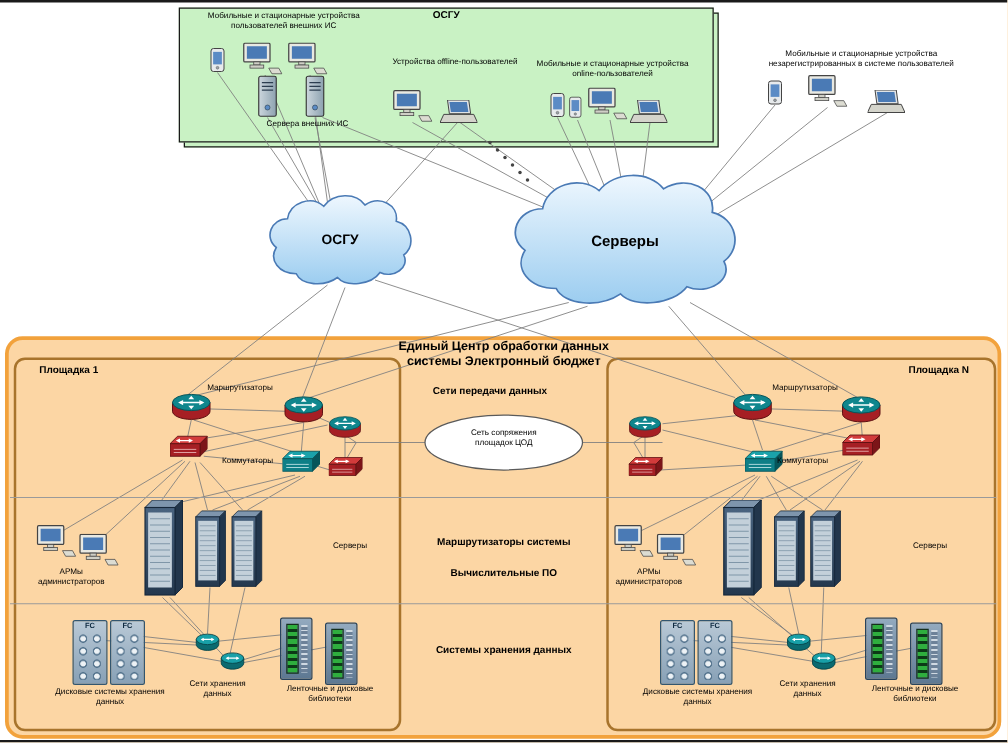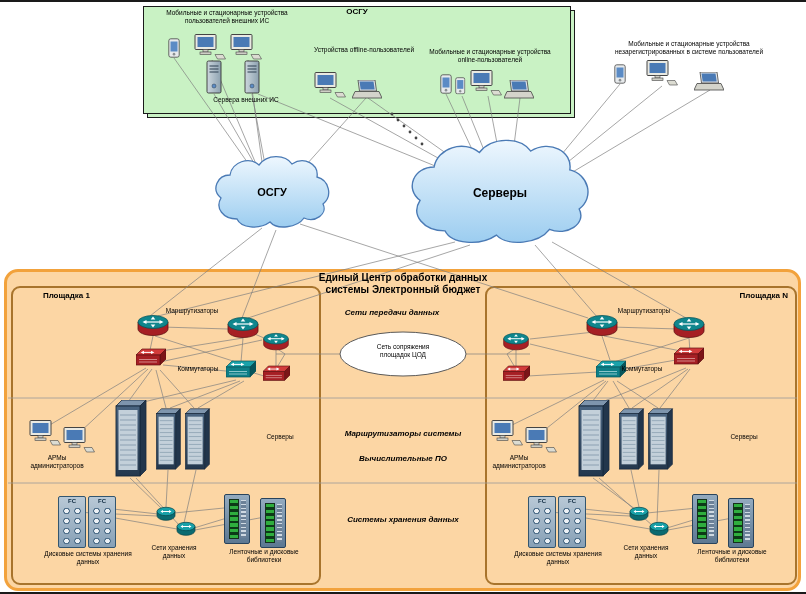--- a/index.html
+++ b/index.html
@@ -1,21 +1,21 @@
 <!DOCTYPE html>
 <html><head>
 <meta charset="utf-8">
 <style>
   *{margin:0;padding:0;box-sizing:border-box}
   body{width:806px;height:594px;font-family:"Liberation Sans",sans-serif;background:#fff}
   #stage{position:relative;width:806px;height:594px;background:#fff;overflow:hidden;
          border-top:2px solid #1a1a1a;border-bottom:2px solid #1a1a1a}
   .box{position:absolute}
   .lbl{position:absolute;font-size:6.5px;line-height:1.18;text-align:center;color:#000;z-index:3}
-  .b{font-weight:bold}.i{font-style:italic}
+  .b{font-weight:bold}.i{}
   .osgu{background:#c9f2c4;border:1px solid #1a1a1a;z-index:1}
   .dc{background:#fcd6a4;border:3px solid #f2a23c;border-radius:14px;z-index:1}
   .site{border:2px solid #a8742c;border-radius:9px;z-index:1}
   svg.layer{position:absolute;left:0;top:0;z-index:2}
   .diskbox{position:absolute;width:28px;height:52px;z-index:3;border:1.5px solid #33566f;border-radius:2px;
            background:linear-gradient(180deg,#b9c9d6,#87a0b6)}
   .diskbox .fc{position:absolute;top:0.5px;left:0;right:0;text-align:center;font-size:6px;font-weight:bold;color:#0e2a40}
   .diskbox .grid{position:absolute;left:2px;right:2px;top:9px;bottom:3px;display:block;
            background-image:radial-gradient(circle at 50% 50%,#edf2f6 0 2px,#4f6f8a 2.5px 3.1px,rgba(0,0,0,0) 3.5px);
            background-size:11px 10px}
@@ -326,22 +326,22 @@
   <div class="lbl b" style="left:448px;top:184px;width:104px;font-size:12px">Серверы</div>
 
   <div class="lbl b" style="left:303px;top:270px;width:200px;font-size:10px">Единый Центр обработки данных</div>
   <div class="lbl b" style="left:303px;top:282px;width:200px;font-size:10px">системы Электронный бюджет</div>
   <div class="lbl b i" style="left:312px;top:306px;width:160px;font-size:8px">Сети передачи данных</div>
   <div class="lbl" style="left:373px;top:341px;width:60px">Сеть сопряжения площадок ЦОД</div>
   <div class="lbl b i" style="left:308px;top:427px;width:190px;font-size:8px">Маршрутизаторы системы</div>
   <div class="lbl b i" style="left:308px;top:452px;width:190px;font-size:8px">Вычислительные ПО</div>
   <div class="lbl b i" style="left:308px;top:513px;width:190px;font-size:8px">Системы хранения данных</div>
 
-  <div class="lbl b" style="left:20px;top:289px;width:70px;font-size:8px;text-align:right">Площадка 1</div>
-  <div class="lbl b" style="left:714px;top:289px;width:74px;font-size:8px;text-align:right">Площадка N</div>
+  <div class="lbl b" style="left:20px;top:289px;width:70px;font-size:8px;text-align:center">Площадка 1</div>
+  <div class="lbl b" style="left:714px;top:289px;width:74px;font-size:8px;">Площадка N</div>
 
   <div class="lbl" style="left:146px;top:305px;width:92px">Маршрутизаторы</div>
   <div class="lbl" style="left:168px;top:363px;width:60px">Коммутаторы</div>
   <div class="lbl" style="left:26px;top:452px;width:62px">АРМы администраторов</div>
   <div class="lbl" style="left:250px;top:431px;width:60px">Серверы</div>
   <div class="lbl" style="left:42px;top:548px;width:92px">Дисковые системы хранения данных</div>
   <div class="lbl" style="left:146px;top:542px;width:56px">Сети хранения данных</div>
   <div class="lbl" style="left:216px;top:546px;width:96px">Ленточные и дисковые библиотеки</div>
 
   <div class="lbl" style="left:598px;top:305px;width:92px">Маршрутизаторы</div>

